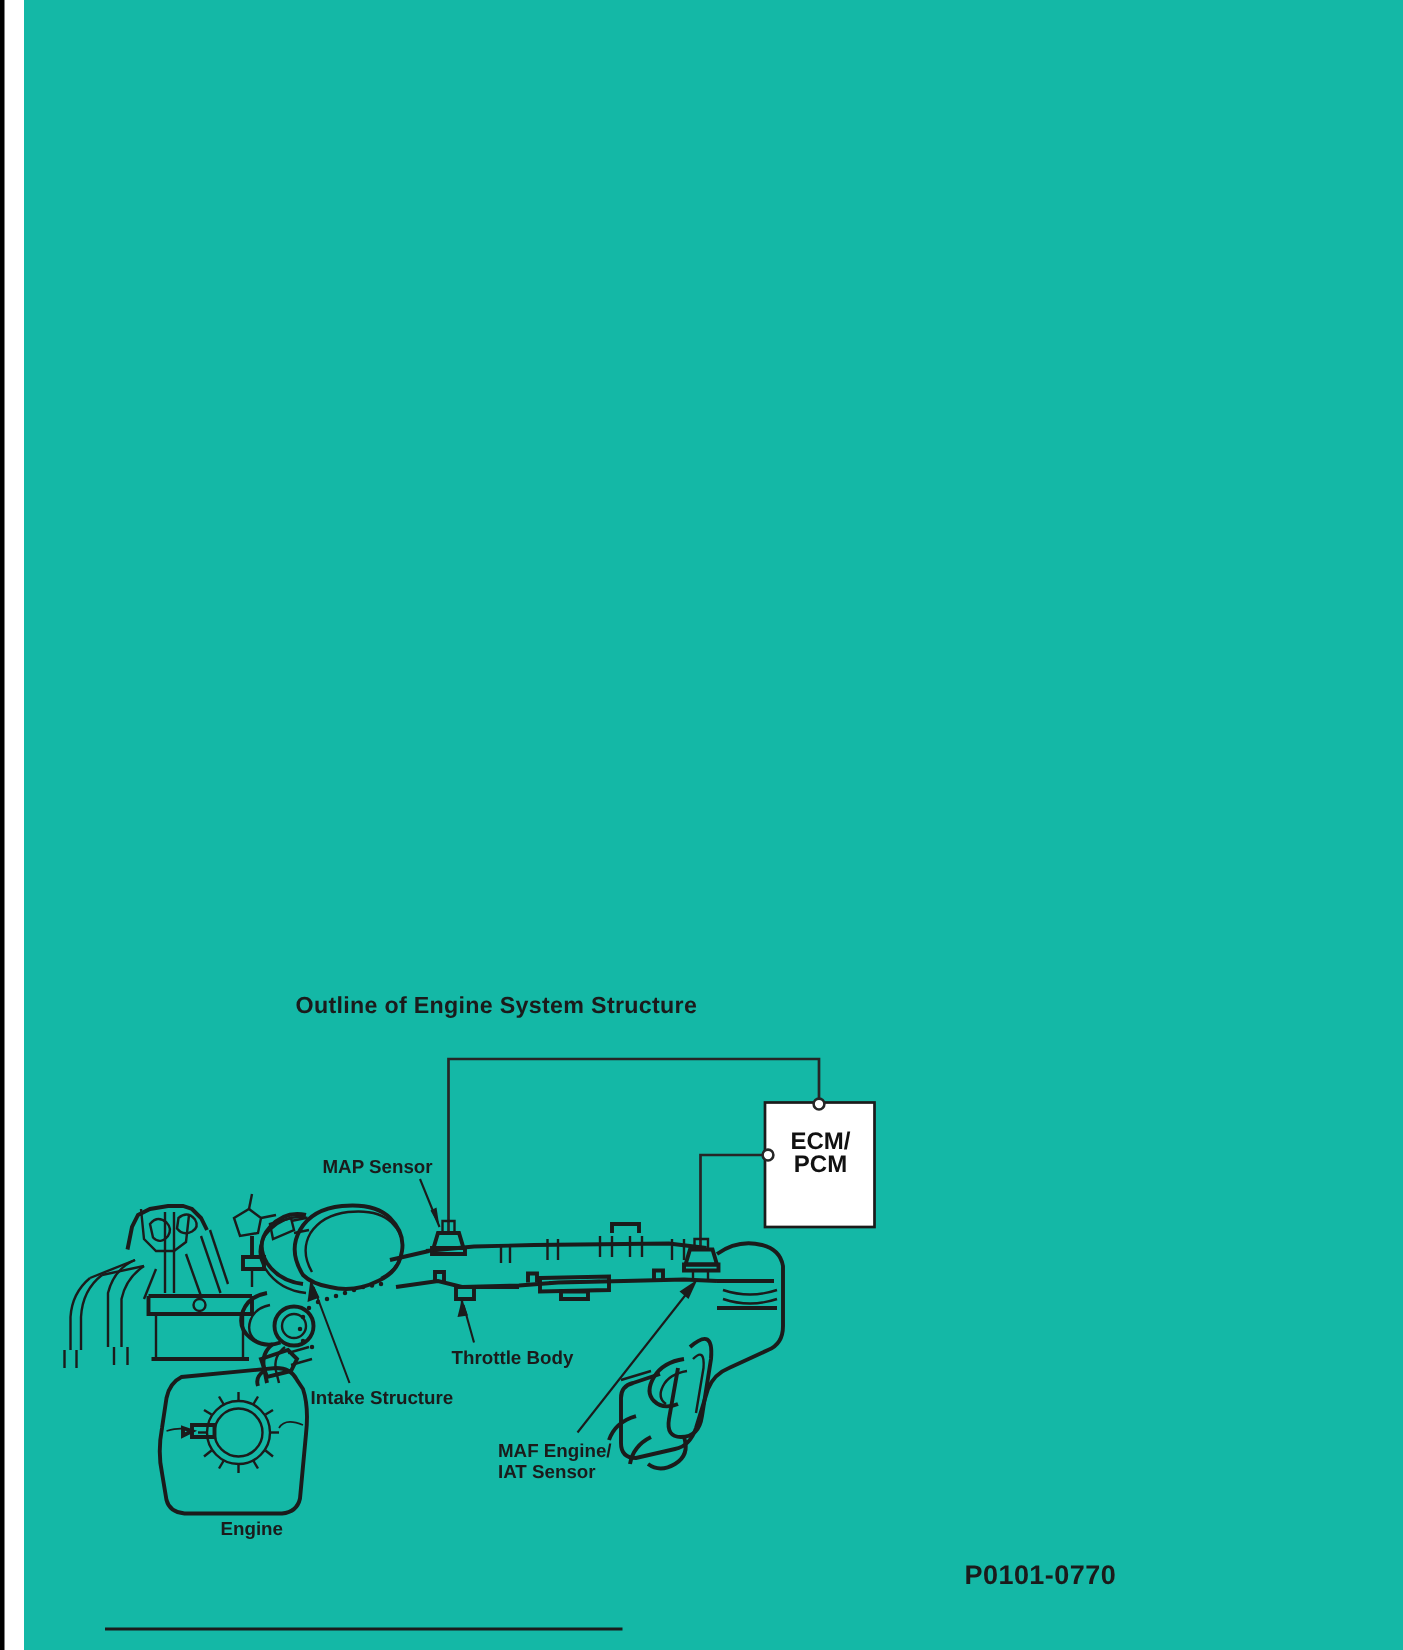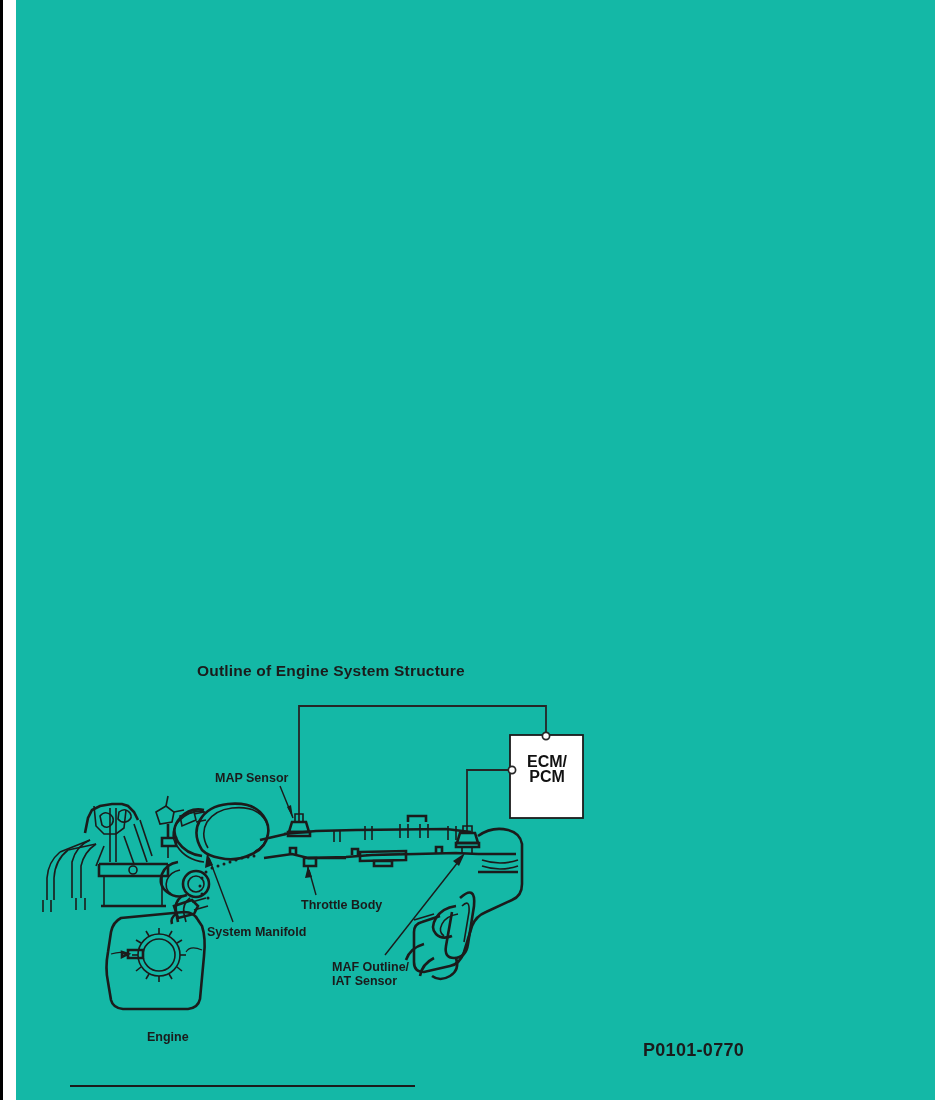--- a/index.html
+++ b/index.html
@@ -71,21 +71,21 @@
     font-size: 12.5px;
     font-weight: bold;
     color: #1b1b1b;
     line-height: 14px;
     white-space: nowrap;
   }
   #label-map      { left: 199px; top: 771px; }
   #label-throttle { left: 262px; top: 898px; margin-left: 23px; }
   #label-intake   { left: 191px; top: 925px; }
   #label-maf      { left: 316px; top: 960px; }
-  #label-engine   { left: 131px; top: 1012px; margin-top: 18px; }
+  #label-engine   { left: 131px; top: 1012px; }
   #label-ecm {
     position: absolute;
     left: 498px;
     top: 754px;
     width: 66px;
     text-align: center;
     font-size: 16px;
     font-weight: bold;
     line-height: 15px;
     color: #111111;
@@ -333,24 +333,24 @@
 
         <path class="leader" d="M369,955 L446,857"></path>
         <polygon class="solidfill" points="449,853 437,861 443,866"></polygon>
       </g>
     </svg>
 
     <div class="callout" id="label-map">MAP Sensor</div>
 
     <div class="callout" id="label-throttle">Throttle Body</div>
 
-    <div class="callout" id="label-intake">System Manifold</div>
+    <div class="callout" id="label-intake">Intake Structure</div>
 
     <div class="callout" id="label-maf">
-      <span>MAF Outline/</span><br>
+      <span>MAF Engine/</span><br>
       <span>IAT Sensor</span>
     </div>
 
     <div class="callout" id="label-engine">Engine</div>
 
     <div id="label-ecm">
       <span>ECM/</span><br>
       <span>PCM</span>
     </div>
 

